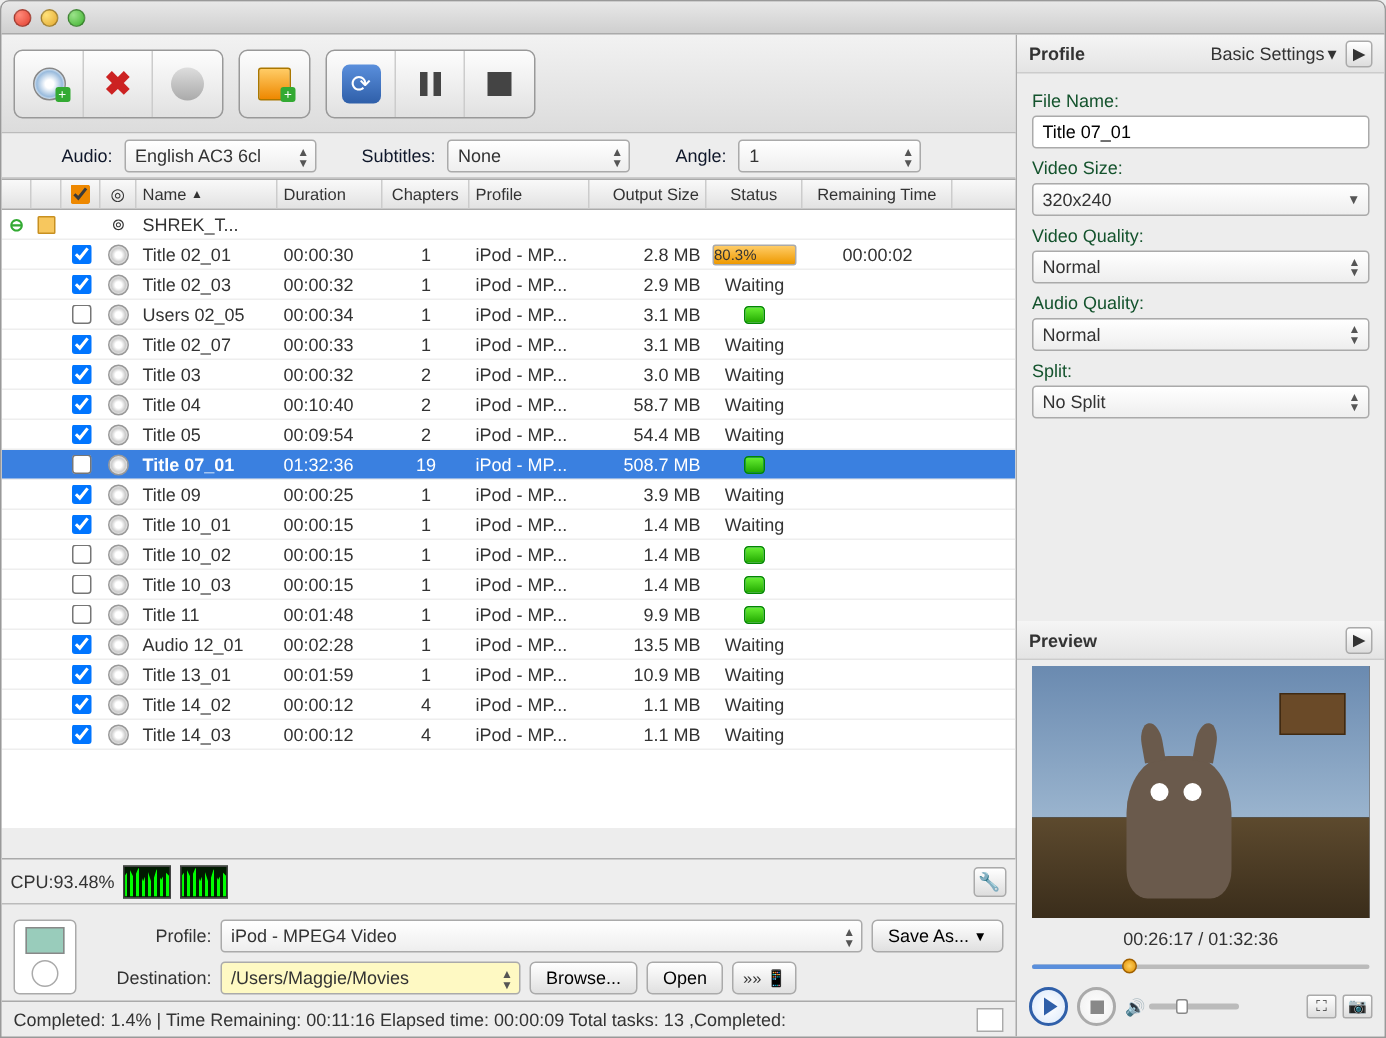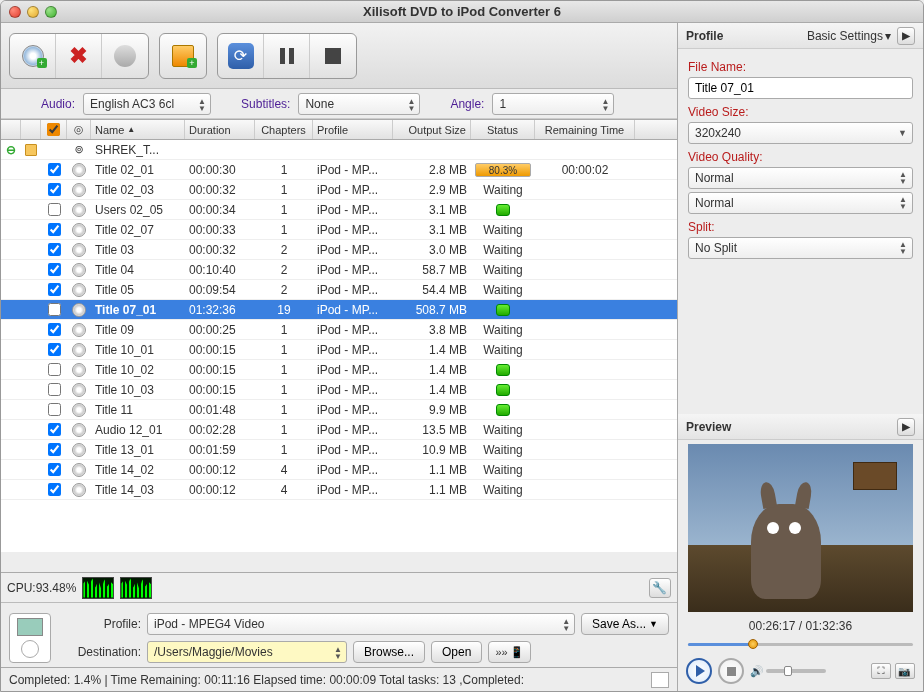--- a/index.html
+++ b/index.html
@@ -31,21 +31,21 @@
 .icon-circle { width:22px; height:22px; border-radius:50%; background:linear-gradient(#ddd,#aaa); }
 .icon-film { width:22px; height:22px; background:linear-gradient(#fc6,#e80); border:1px solid #a70; position:relative; border-radius:2px; }
 .icon-film .plus { position:absolute; bottom:-2px; right:-4px; width:10px; height:10px; background:#3a3; border-radius:2px; color:#fff; font-size:9px; line-height:10px; text-align:center; }
 .icon-refresh { width:26px; height:26px; border-radius:5px; background:linear-gradient(#5a8fdc,#2f5fa9); display:flex; align-items:center; justify-content:center; color:#fff; font-size:16px; }
 .icon-pause { width:20px; height:20px; display:flex; gap:4px; align-items:center; justify-content:center; }
 .icon-pause span { width:5px; height:16px; background:#444; }
 .icon-stop { width:16px; height:16px; background:#444; }
 
 
 .optbar { height: 30px; display:flex; align-items:center; padding:0 10px 0 40px; gap:8px; background:#ededed; border-bottom:1px solid #ccc; }
-.optbar label { font-size:12px; color:#4c1d95; }
+.optbar label { font-size:12px; color:#0f172a; }
 .sel { height:22px; background:linear-gradient(#fff,#eee); border:1px solid #aaa; border-radius:3px; padding:0 18px 0 6px; font-size:12px; position:relative; display:inline-flex; align-items:center; min-width:90px; cursor:pointer; }
 .sel .updown { position:absolute; right:4px; top:4px; font-size:8px; line-height:7px; color:#555; }
 
 
 .tablewrap { flex:1; overflow:hidden; display:flex; flex-direction:column; border-top:1px solid #aaa; }
 .thead { display:flex; height:20px; background:linear-gradient(#f9f9f9,#e2e2e2); border-bottom:1px solid #aaa; font-size:11px; }
 .thead > div { border-right:1px solid #ccc; padding:2px 4px; display:flex; align-items:center; overflow:hidden; white-space:nowrap; }
 .tbody { flex:1; overflow-y:auto; background:#fff; }
 .trow { display:flex; height:20px; border-bottom:1px solid #eee; align-items:center; font-size:12px; }
 .trow.selected { background:#3a80e0; color:#fff; }
@@ -59,21 +59,21 @@
 .c-dur { width:70px;text-align:right; }
 .c-chap { width:58px; justify-content:center; }
 .c-prof { width:80px; }
 .c-size { width:78px; justify-content:flex-end; padding-right:6px; }
 .c-stat { width:64px; justify-content:center; }
 .c-rem { width:100px; justify-content:center; }
 .cb { width:13px; height:13px; }
 .mini-disc { width:14px; height:14px; border-radius:50%; background:radial-gradient(circle,#fff 25%,#ccc 55%,#eee 80%); border:1px solid #999; }
 .folder-icon { width:14px; height:12px; background:#f7c75e; border:1px solid #c89020; border-radius:1px; }
 .minus { color:#3a3; font-weight:bold; }
-.progress { width:58px; height:14px; background:linear-gradient(#fc6,#e90); border:1px solid #aaa; border-radius:2px; font-size:10px; text-align:center; line-height:13px; overflow:hidden; }
+.progress { width:58px; height:14px; background:linear-gradient(#fc6,#e90); border:1px solid #aaa; border-radius:2px; font-size:10px; text-align:left; line-height:13px; overflow:hidden; }
 .green-dot { width:14px; height:12px; background:linear-gradient(#6e3,#2a0); border-radius:3px; border:1px solid #080; }
 
 
 .cpubar { height:30px; border-top:1px solid #aaa; display:flex; align-items:center; padding:0 6px; gap:6px; background:#eee;margin-top:20px; }
 .cpugraph { width:32px; height:22px; background:#001a00; position:relative; overflow:hidden; border:1px solid #444; }
 .cpugraph::before { content:""; position:absolute; inset:0; background: repeating-linear-gradient(90deg,#0f0 0 2px,transparent 2px 4px); clip-path: polygon(0 30%, 10% 10%, 20% 40%, 30% 5%, 40% 50%, 50% 15%, 60% 60%, 70% 10%, 80% 45%, 90% 20%, 100% 35%, 100% 100%, 0 100%); }
 .wrench { width:22px; height:20px; margin-left:auto; border:1px solid #aaa; border-radius:3px; background:linear-gradient(#fff,#ddd); display:flex; align-items:center; justify-content:center; cursor:pointer; }
 
 
 .bottom { padding:10px 8px 4px 8px; display:flex; gap:10px; border-top:1px solid #bbb; }
@@ -91,21 +91,21 @@
 
 .statusbar { height:24px; border-top:1px solid #aaa; display:flex; align-items:center; padding:0 8px; font-size:12px; }
 .statusbar .ricon { margin-left:auto; width:18px; height:16px; border:1px solid #aaa; background:#fff; cursor:pointer; }
 
 
 .panelhdr { height:26px; display:flex; align-items:center; padding:0 8px; font-weight:bold; font-size:12px; border-bottom:1px solid #ccc; background:linear-gradient(#f5f5f5,#e4e4e4); }
 .panelhdr .spacer { flex:1; }
 .dropbtn { font-size:12px; font-weight:normal; cursor:pointer; display:inline-flex; align-items:center; gap:2px; }
 .arrowbox { width:18px; height:18px; border:1px solid #aaa; border-radius:3px; background:linear-gradient(#fff,#ddd); display:flex; align-items:center; justify-content:center; margin-left:6px; cursor:pointer; font-size:10px; }
 .fields { padding:8px 10px; display:flex; flex-direction:column; gap:3px; }
-.fields label { font-size:12px; color:#b91c1c; margin-top:3px; }
+.fields label { font-size:12px; color:#14532d; margin-top:3px; }
 .txtin { height:22px; border:1px solid #aaa; border-radius:3px; padding:0 6px; font-size:12px; background:#fff; }
 .selwide { height:22px; border:1px solid #aaa; border-radius:3px; padding:0 20px 0 6px; font-size:12px; background:linear-gradient(#fff,#eee); display:flex; align-items:center; position:relative; cursor:pointer; }
 .selwide .caret, .selwide .updown { position:absolute; right:5px; font-size:9px; color:#555; }
 
 .previewpane { margin-top:auto; }
 .previewimg { width:225px; height:168px; margin:4px auto; background:#000; position:relative; overflow:hidden; }
 .previewimg .sky { position:absolute; inset:0 0 40% 0; background:linear-gradient(#6a8ab0 0%, #9ab4ce 100%); }
 .previewimg .ground { position:absolute; inset:60% 0 0 0; background:linear-gradient(#5d4a2e,#3a2d1b); }
 .previewimg .donkey { position:absolute; left:28%; bottom:8%; width:70px; height:95px; background:#6a5a4c; border-radius:40% 40% 20% 20%; }
 .previewimg .donkey::before { content:""; position:absolute; top:-22px; left:10px; width:14px; height:26px; background:#6a5a4c; border-radius:50% 50% 0 0; transform:rotate(-10deg); }
@@ -141,21 +141,20 @@
 <body>
 
 <div class="window">
 
   <div class="titlebar">
     <div class="traffic">
       <span class="tl-red"></span>
       <span class="tl-yellow"></span>
       <span class="tl-green"></span>
     </div>
-    <div class="title">Xilisoft DVD to iPod Converter 6</div>
   </div>
 
   <div class="mainrow">
 
     <div class="left">
 
       <div class="toolbar">
         <div class="tgrp">
           <div class="tbtn">
               <div class="icon-disc">
@@ -409,21 +408,21 @@
               <div class="c-cb">
                 <input type="checkbox" class="cb" checked="" style="">
               </div>
               <div class="c-disc">
                 <div class="mini-disc"></div>
               </div>
               <div class="c-name" style="">Title 09</div>
               <div class="c-dur">00:00:25</div>
               <div class="c-chap">1</div>
               <div class="c-prof">iPod - MP...</div>
-              <div class="c-size">3.8 MB</div>
+              <div class="c-size">3.9 MB</div>
               <div class="c-stat">
                 <span>Waiting</span>
               </div>
               <div class="c-rem"></div>
             </div>
             <div class="trow">
               <div class="c-expand"></div>
               <div class="c-folder"></div>
               <div class="c-cb">
                 <input type="checkbox" class="cb" checked="" style="">
@@ -634,20 +633,21 @@
         <label>Video Size:</label>
         <div class="selwide">
             <span>320x240</span>
             <span class="caret">▼</span>
           </div>
         <label>Video Quality:</label>
         <div class="selwide">
             <span>Normal</span>
             <span class="updown" style="top:3px;font-size:8px;line-height:7px">▲<br>▼</span>
           </div>
+        <label>Audio Quality:</label>
         <div class="selwide">
             <span>Normal</span>
             <span class="updown" style="top:3px;font-size:8px;line-height:7px">▲<br>▼</span>
           </div>
         <label>Split:</label>
         <div class="selwide">
             <span>No Split</span>
             <span class="updown" style="top:3px;font-size:8px;line-height:7px">▲<br>▼</span>
           </div>
       </div>

